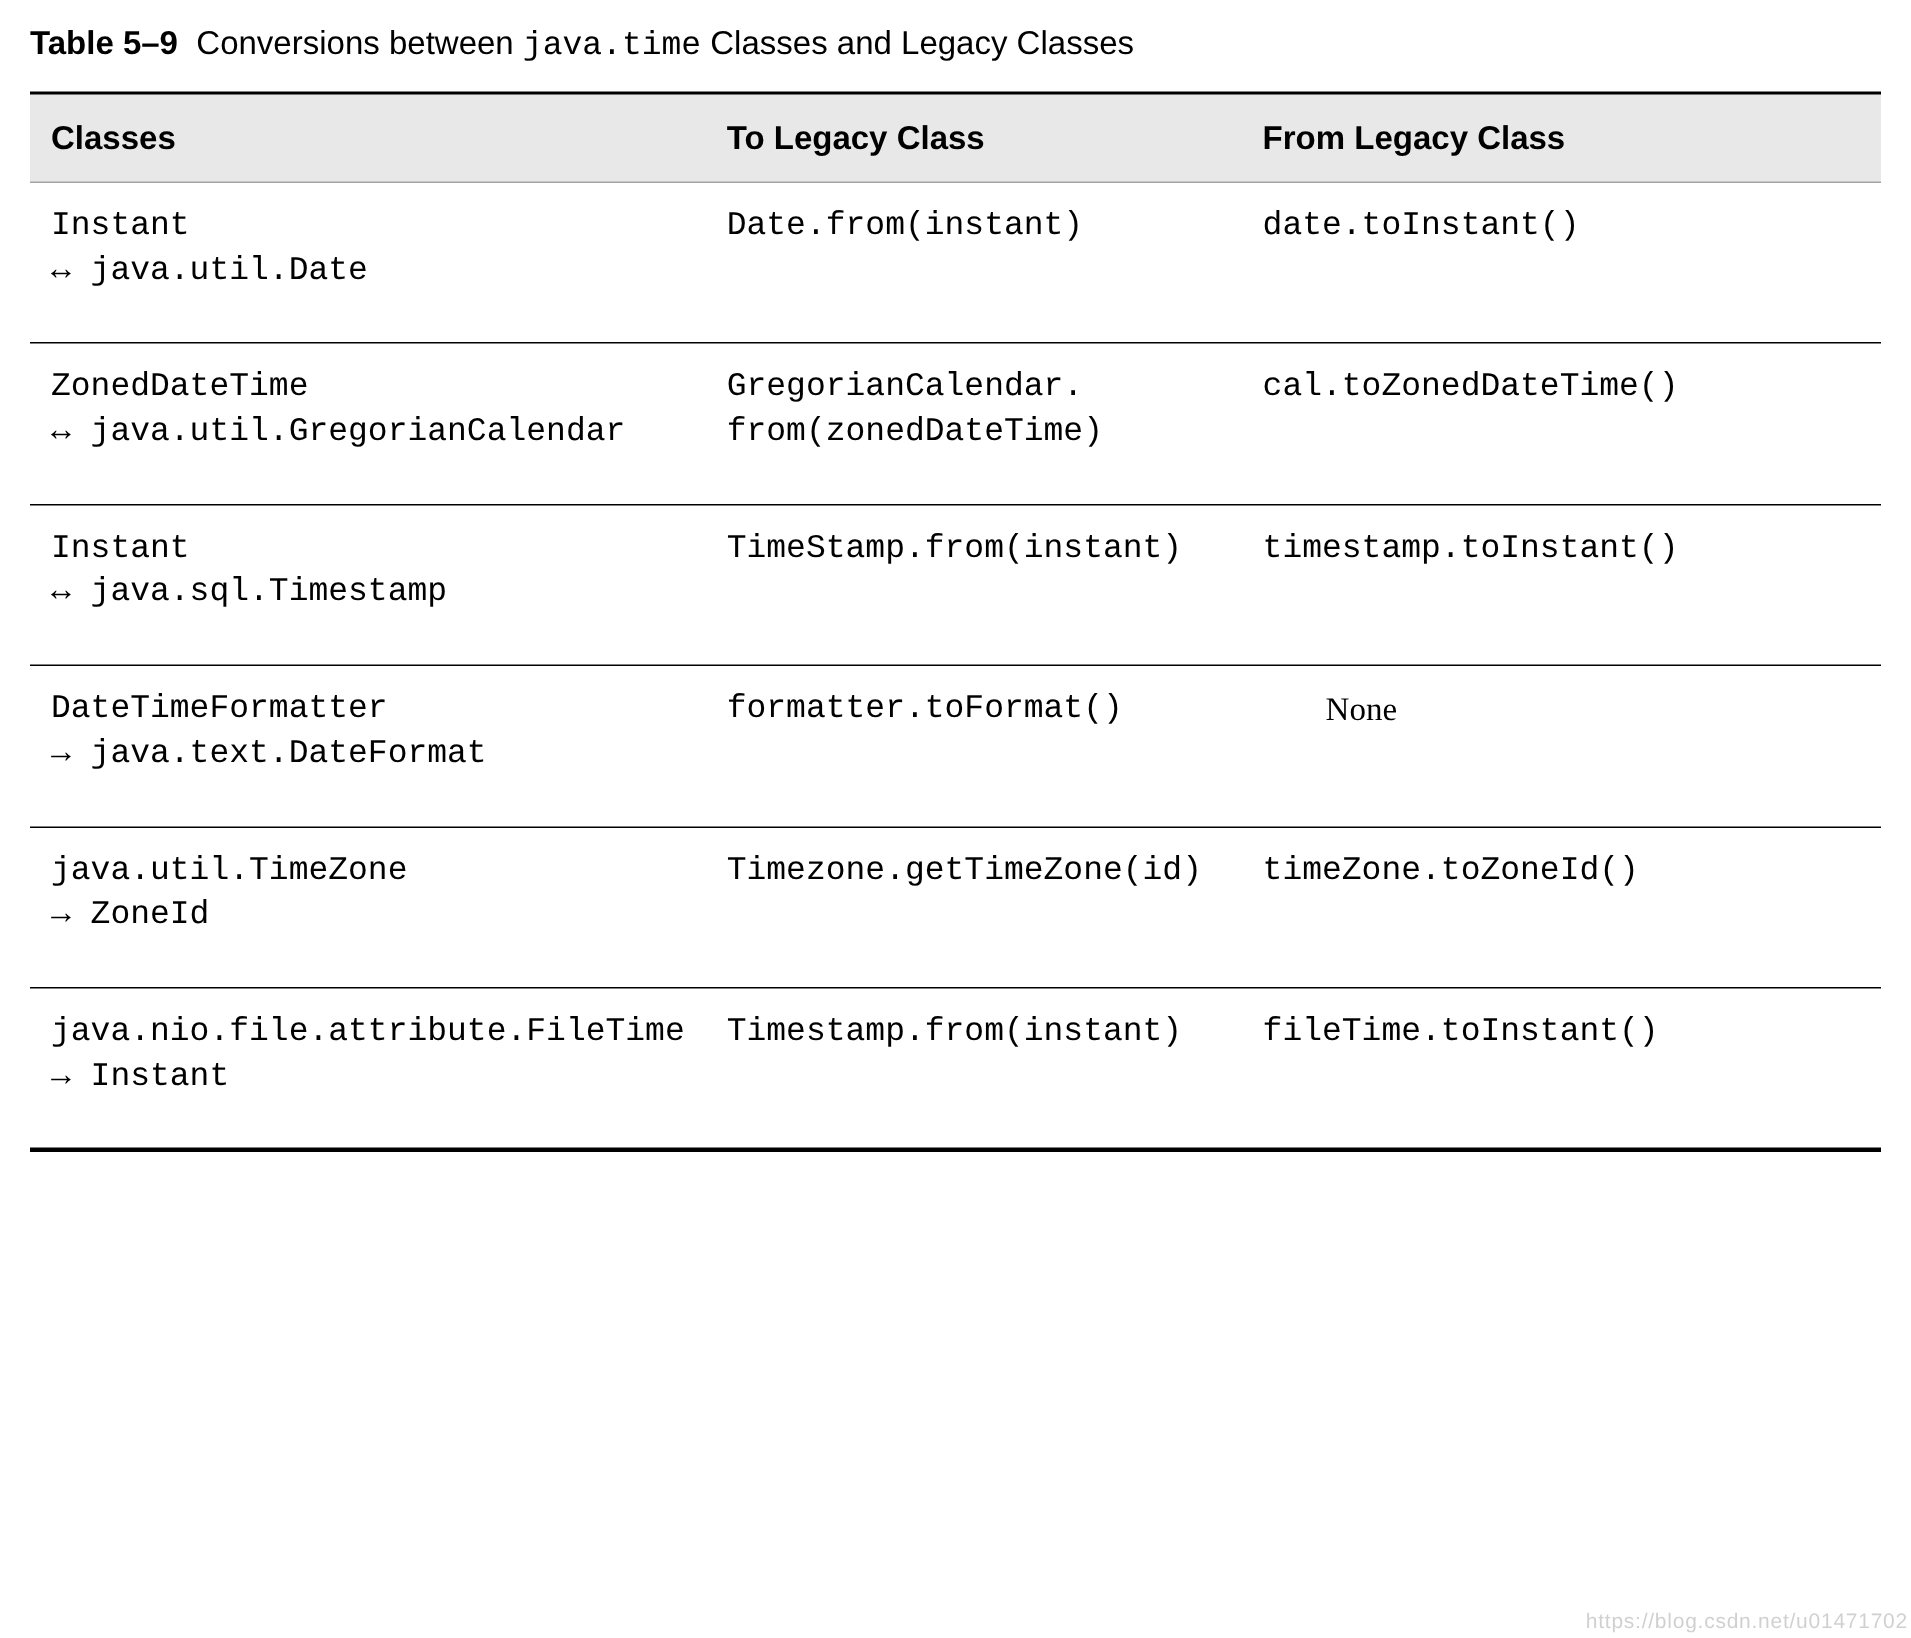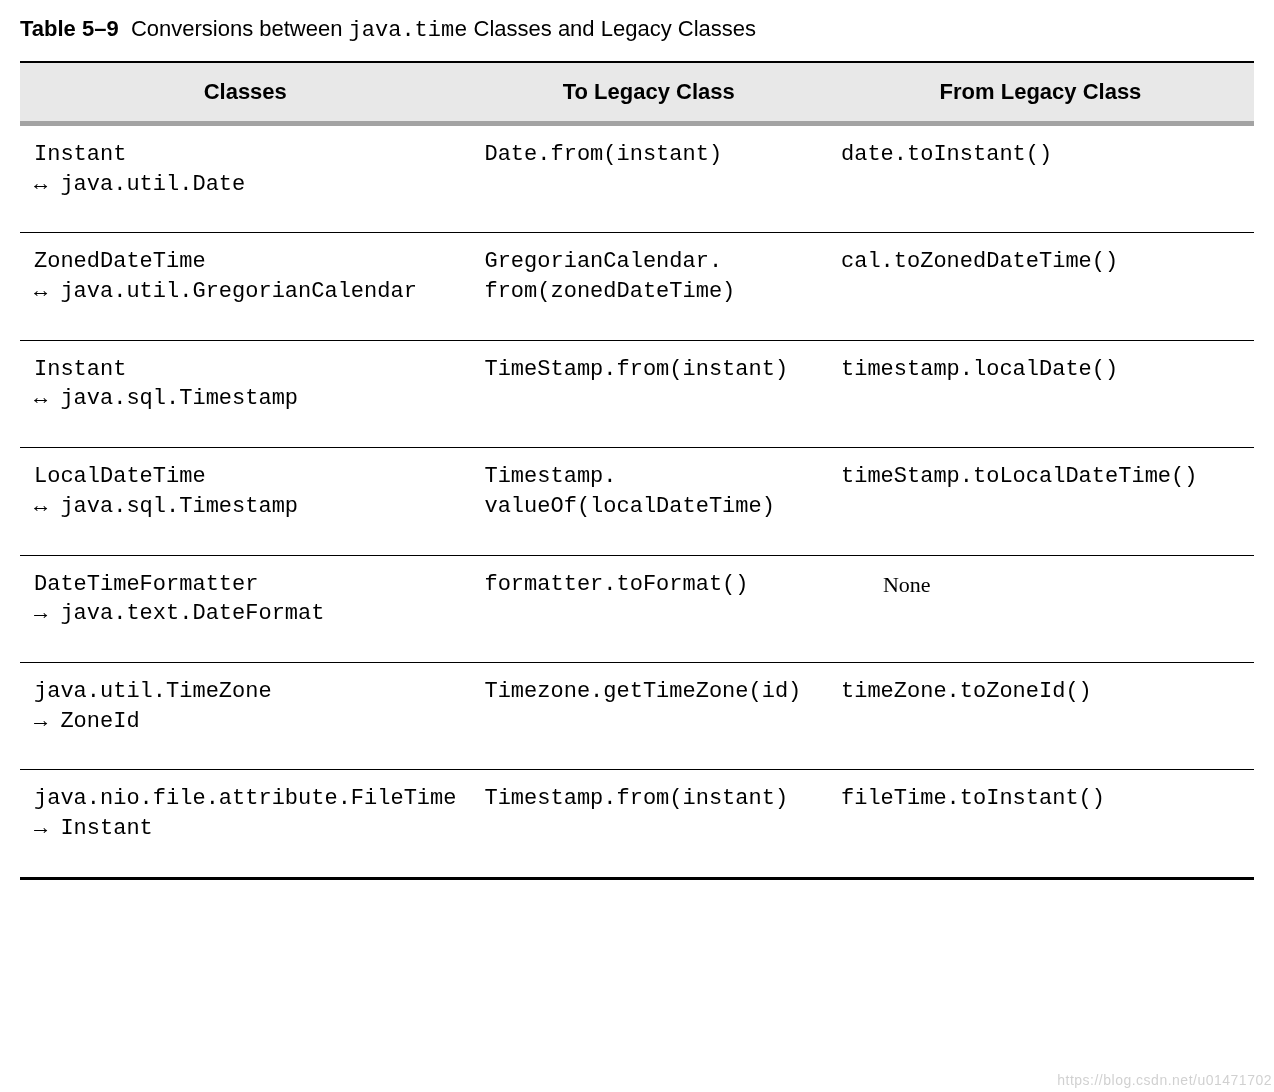--- a/index.html
+++ b/index.html
@@ -29,23 +29,23 @@
     width: 100%;
     border-collapse: collapse;
     border-top: 2px solid #000;
     border-bottom: 3px solid #000;
   }
   thead th {
     background: #e8e8e8;
     font-family: Arial, Helvetica, sans-serif;
     font-weight: 700;
     font-size: 22px;
-    text-align: center;
+    text-align: left;
     padding: 16px 14px;
-    border-bottom: 5px solid #a3a3a3;
+    border-bottom: 1px solid #a3a3a3;
   }
   tbody td {
     vertical-align: top;
     padding: 14px 14px 33px 14px;
     border-bottom: 1px solid #000;
     font-family: "Courier New", Courier, monospace;
     font-size: 22px;
     line-height: 1.35;
   }
   tbody tr:last-child td {
@@ -91,26 +91,21 @@
         <td class="col-from from-col">date.toInstant()</td>
       </tr>
       <tr>
         <td class="col-classes">ZonedDateTime<br>↔ java.util.GregorianCalendar</td>
         <td class="col-to">GregorianCalendar.<br>from(zonedDateTime)</td>
         <td class="col-from from-col">cal.toZonedDateTime()</td>
       </tr>
       <tr>
         <td class="col-classes">Instant<br>↔ java.sql.Timestamp</td>
         <td class="col-to">TimeStamp.from(instant)</td>
-        <td class="col-from from-col">timestamp.localDate()</td>
-      </tr>
-      <tr>
-        <td class="col-classes">LocalDateTime<br>↔ java.sql.Timestamp</td>
-        <td class="col-to">Timestamp.<br>valueOf(localDateTime)</td>
-        <td class="col-from from-col">timeStamp.toLocalDateTime()</td>
+        <td class="col-from from-col">timestamp.toInstant()</td>
       </tr>
       <tr>
         <td class="col-classes">DateTimeFormatter<br>→ java.text.DateFormat</td>
         <td class="col-to">formatter.toFormat()</td>
         <td class="col-from from-col"><span class="serif">None</span></td>
       </tr>
       <tr>
         <td class="col-classes">java.util.TimeZone<br>→ ZoneId</td>
         <td class="col-to">Timezone.getTimeZone(id)</td>
         <td class="col-from from-col">timeZone.toZoneId()</td>

